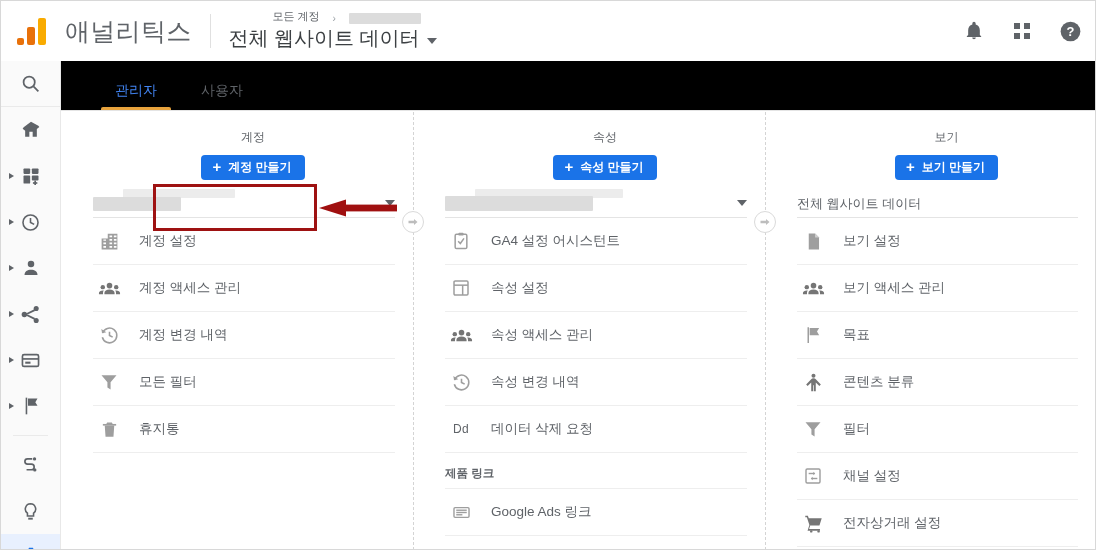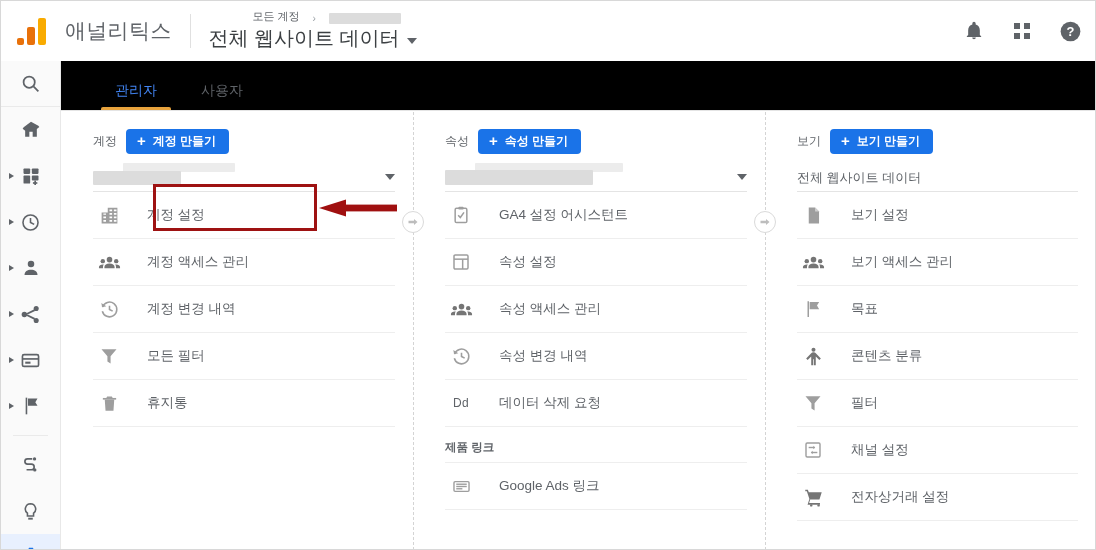--- a/index.html
+++ b/index.html
@@ -20,21 +20,21 @@
     width: 60px; height: 60px; display: flex;
     align-items: center; justify-content: center;
   }
   .ga-logo { position: relative; width: 30px; height: 28px; }
   .ga-logo i { position: absolute; bottom: 0; display: block; border-radius: 2px; }
   .ga-bar-tall  { right: 0;   width: 8px;  height: 27px; background: #f9ab00; border-radius: 4px; }
   .ga-bar-mid   { right: 11px;width: 8px;  height: 18px; background: #e8710a; border-radius: 4px; }
   .ga-dot       { right: 22px;width: 7px;  height: 7px;  background: #e8710a; border-radius: 50%; }
 
   .brand {
-    font-size: 21px; color: #5f6368; letter-spacing: .3px;
+    font-size: 25px; color: #5f6368; letter-spacing: .3px;
     padding-left: 4px;
   }
   .hdr-divider {
     width: 1px; height: 34px; background: #e0e0e0; margin: 0 18px;
   }
   .crumbs { display: flex; flex-direction: column; justify-content: center; }
   .crumb-top {
     display: flex; align-items: flex-end; gap: 13px;
     font-size: 11px; color: #5f6368; height: 14px; margin-left: 44px;
   }
@@ -116,20 +116,21 @@
     background: #fff; border: 1px solid #dadada;
     display: flex; align-items: center; justify-content: center;
     top: 99px; z-index: 5; cursor: pointer;
   }
   .conn.c1 { left: 341px; }
   .conn.c2 { left: 693px; }
 
   .col-head {
     display: flex; align-items: center; gap: 9px;
     padding: 17px 0 0 32px;
+    flex-direction: column;
   }
   .col-label { font-size: 12px; color: #5f6368; }
   .btn-create {
     display: inline-flex; align-items: center; gap: 7px;
     background: #1a73e8; color: #fff; font-size: 12px; font-weight: bold;
     padding: 5px 13px 6px 11px; border-radius: 4px; cursor: pointer;
     line-height: 1;
   }
   .btn-plus { font-size: 15px; font-weight: bold; line-height: 1; margin-top: -1px; }
 
@@ -148,21 +149,21 @@
     border-right: 5px solid transparent; border-top: 6px solid #5f6368;
   }
   .sel-plain {
     margin: 10px 18px 0 32px; height: 28px;
     border-bottom: 1px solid #e4e4e4; display: flex; align-items: center;
   }
 
   .menu { margin: 0 18px 0 32px; }
   .mi {
     display: flex; align-items: center; height: 47px;
-    border-bottom: 1px solid #eeeeee; cursor: pointer; gap: 8px;
+    border-bottom: 1px solid #eeeeee; cursor: pointer;
   }
   .mi-ico {
     width: 24px; min-width: 24px; margin: 0 18px 0 4px;
     display: flex; align-items: center; justify-content: center;
   }
   .mi-label { font-size: 13.5px; color: #5f6368; }
   .mi-dd { font-size: 12px; font-weight: normal; color: #5f6368; letter-spacing: .3px; }
   .section-head {
     height: 36px; display: flex; align-items: flex-end; padding-bottom: 7px;
     font-size: 11.5px; color: #5f6368; font-weight: bold;

